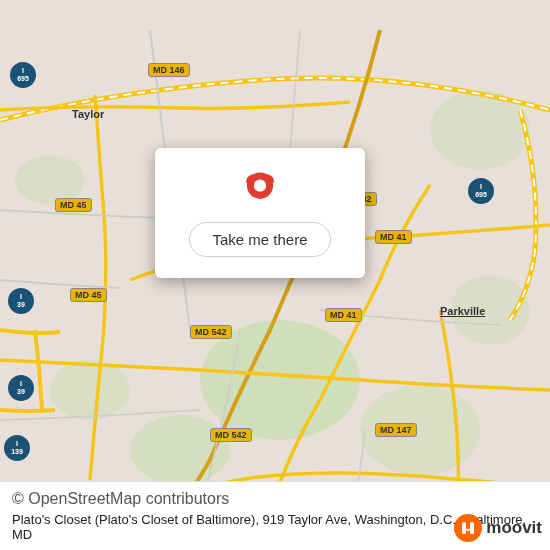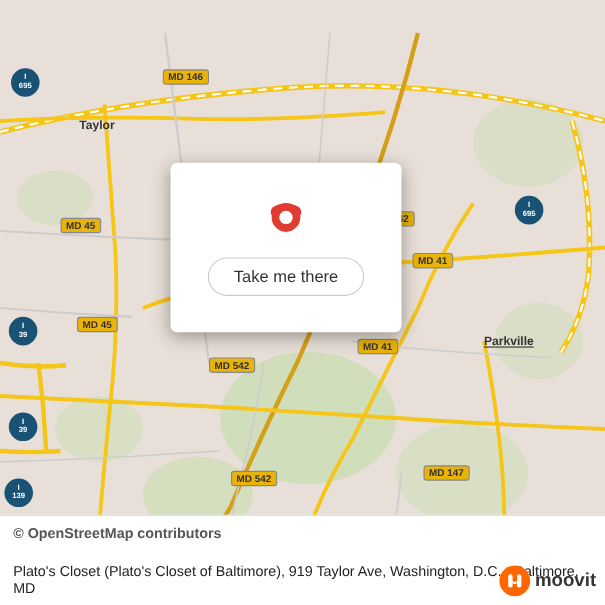--- a/index.html
+++ b/index.html
@@ -18,21 +18,21 @@
       top: 0; left: 0;
       width: 100%; height: 100%;
     }
 
     
     #popup-card {
       position: absolute;
       top: 148px;
       left: 155px;
       width: 210px;
-      height: 154px;
+      height: 130px;
       background: white;
       border-radius: 6px;
       box-shadow: 0 4px 16px rgba(0,0,0,0.35);
       display: flex;
       flex-direction: column;
       align-items: center;
       justify-content: center;
       gap: 12px;
     }
 
@@ -57,24 +57,23 @@
     #bottom-bar {
       position: absolute;
       bottom: 0; left: 0;
       width: 100%;
       background: white;
       padding: 8px 12px;
       border-top: 1px solid #ddd;
     }
 
     #attribution {
-      font-size: 13px;
+      font-size: 16px;
       color: #555;
-      margin-bottom: 20px;
-      font-weight: bold;
+      margin-bottom: 4px;
     }
 
     #location-text {
       font-size: 13px;
       color: #222;
       font-weight: 400;
     }
 
     
     #moovit-logo {
@@ -201,21 +200,21 @@
   <div class="map-label" style="left:440px; top:305px;text-decoration:underline;">Parkville</div>
 
   <div class="highway-badge" style="left:148px; top:63px;">MD 146</div>
   <div class="highway-badge" style="left:55px; top:198px;">MD 45</div>
   <div class="highway-badge" style="left:70px; top:288px;">MD 45</div>
   <div class="highway-badge" style="left:335px; top:192px;">MD 542</div>
   <div class="highway-badge" style="left:190px; top:325px;">MD 542</div>
   <div class="highway-badge" style="left:210px; top:428px;">MD 542</div>
   <div class="highway-badge" style="left:325px; top:308px;">MD 41</div>
   <div class="highway-badge" style="left:375px; top:230px;">MD 41</div>
-  <div class="highway-badge" style="left:385px; top:423px;">MD 147</div>
+  <div class="highway-badge" style="left:375px; top:423px;">MD 147</div>
 
   <div class="interstate-badge" style="left:10px; top:62px;">
       <span>I</span>
       <span>695</span>
     </div>
   <div class="interstate-badge" style="left:468px; top:178px;">
       <span>I</span>
       <span>695</span>
     </div>
   <div class="interstate-badge" style="left:8px; top:288px;">

